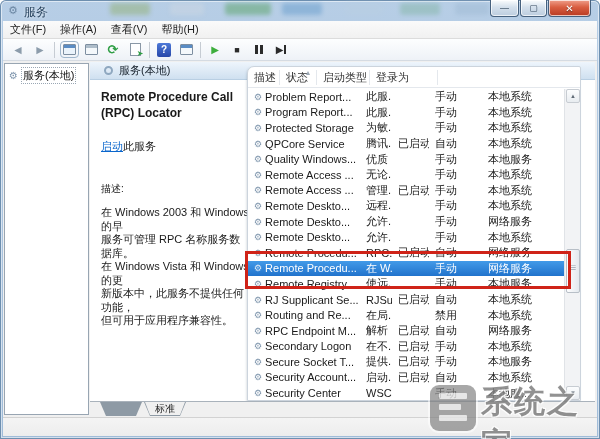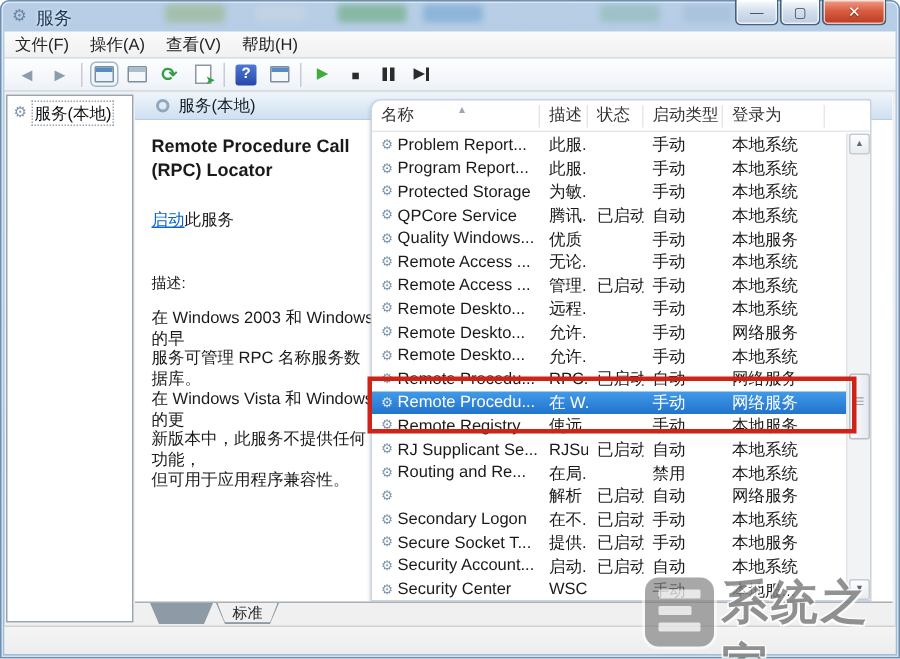--- a/index.html
+++ b/index.html
@@ -235,21 +235,20 @@
             <div>服务可管理 RPC 名称服务数据库。</div>
             <div>在 Windows Vista 和 Windows 的更</div>
             <div>新版本中，此服务不提供任何功能，</div>
             <div>但可用于应用程序兼容性。</div>
           </div>
       </div>
 
       <div class="card">
         <div class="thead">
           <span class="sort-arrow">▴</span>
-        <span class="hcell c0">名称</span>
             <span class="hcell c1">描述</span>
             <span class="hcell c2">状态</span>
             <span class="hcell c3">启动类型</span>
             <span class="hcell c4">登录为</span>
           </div>
         <div class="tbody">
             <div class="trow">
               <span class="cell name c0">
                 <span class="gear">⚙</span>
                 <span class="nm">Problem Report...</span>
@@ -395,20 +394,21 @@
                 <span class="nm">Routing and Re...</span>
               </span>
               <span class="cell c1 dc">在局...</span>
               <span class="cell c2 st"></span>
               <span class="cell c3 su">禁用</span>
               <span class="cell c4 lg">本地系统</span>
             </div>
             <div class="trow">
               <span class="cell name c0">
                 <span class="gear">⚙</span>
+                <span class="nm">RPC Endpoint M...</span>
               </span>
               <span class="cell c1 dc">解析 ...</span>
               <span class="cell c2 st">已启动</span>
               <span class="cell c3 su">自动</span>
               <span class="cell c4 lg">网络服务</span>
             </div>
             <div class="trow">
               <span class="cell name c0">
                 <span class="gear">⚙</span>
                 <span class="nm">Secondary Logon</span>

